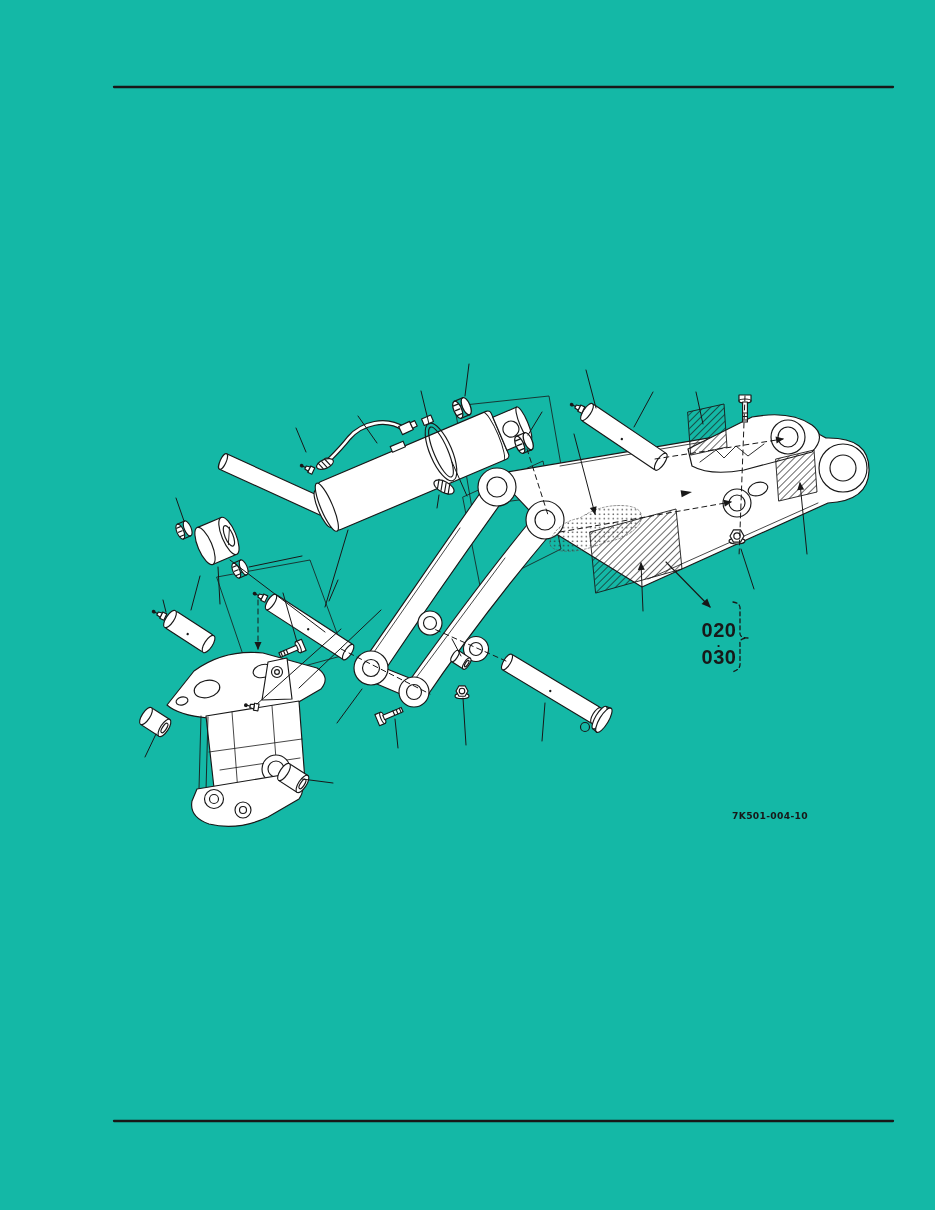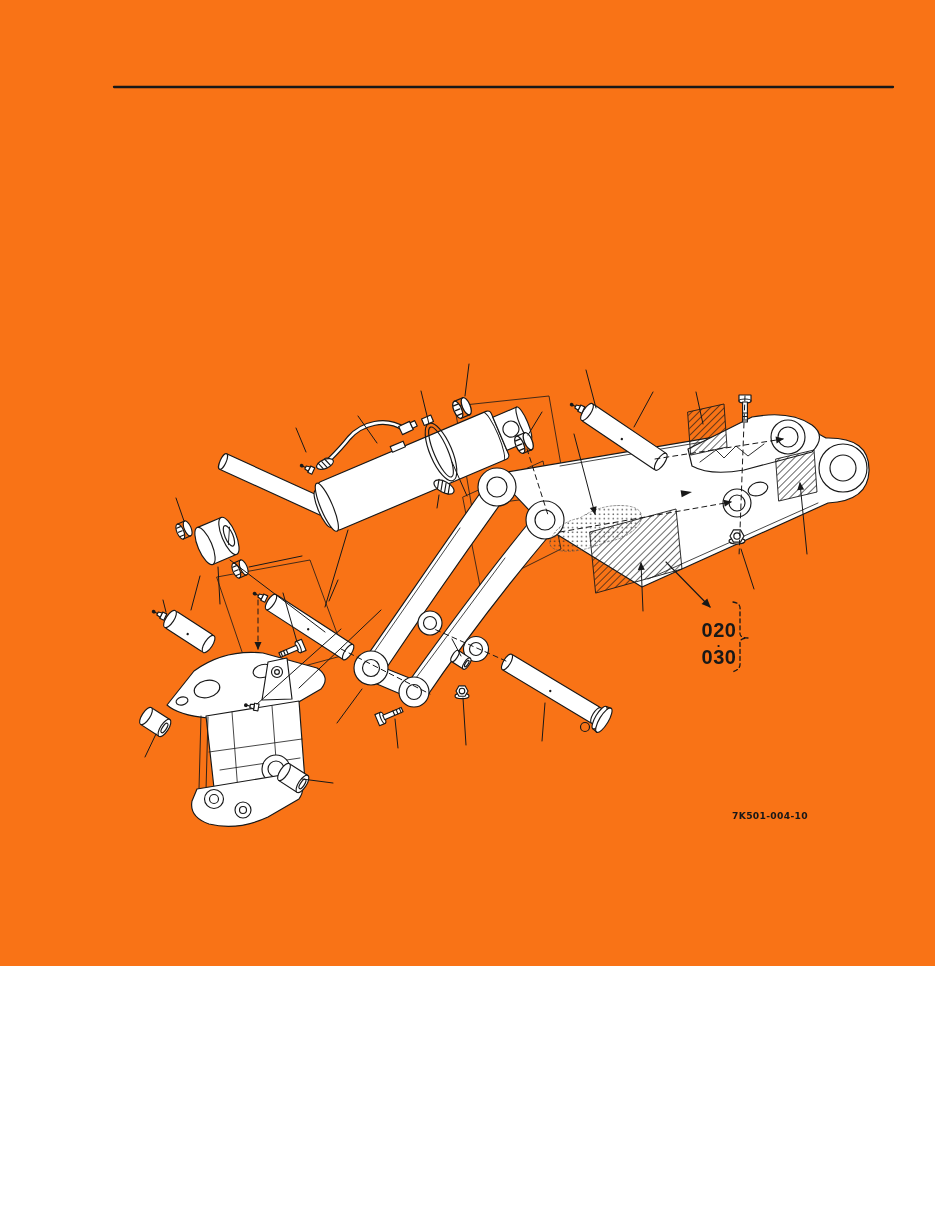--- a/index.html
+++ b/index.html
@@ -1,20 +1,20 @@
 <!DOCTYPE html>
 <html><head>
 <meta charset="utf-8">
 <style>
   html, body { margin: 0; padding: 0; background: #ffffff; }
   .page {
     position: relative;
     width: 935px;
-    height: 966px;
-    background: #f97316;
+    height: 1210px;
+    background: #14b8a6;
     font-family: "Liberation Sans", sans-serif;
     overflow: hidden;
   }
   svg { position: absolute; left: 0; top: 0; }
   text { user-select: none; }
   .ref-num {
     font-family: "Liberation Sans", sans-serif;
     font-weight: 700;
     font-size: 20px;
     letter-spacing: 0.5px;

